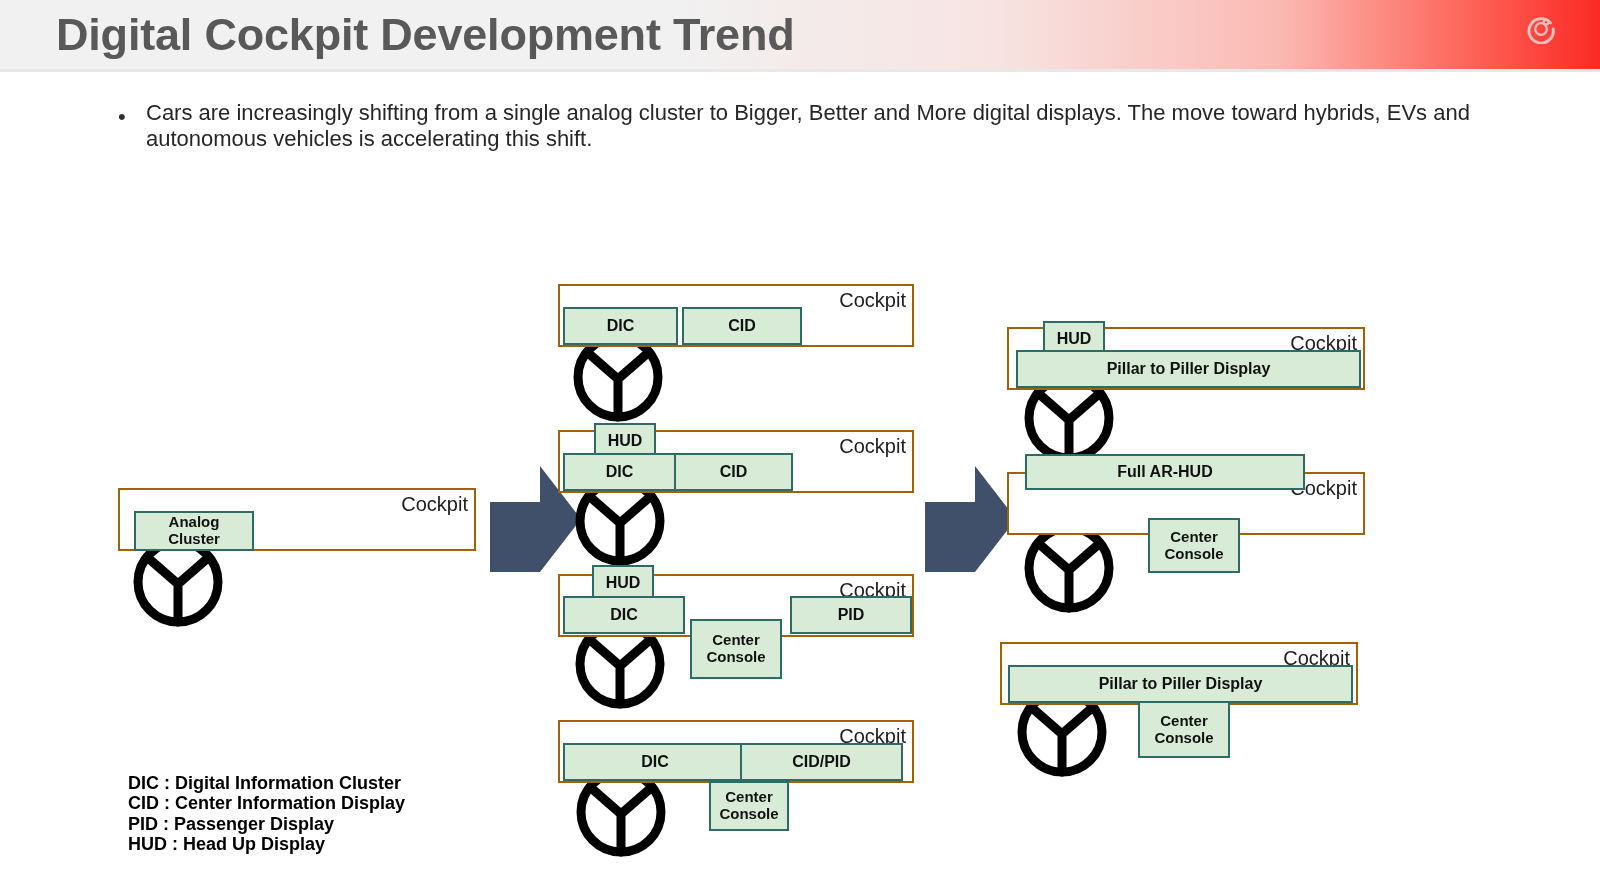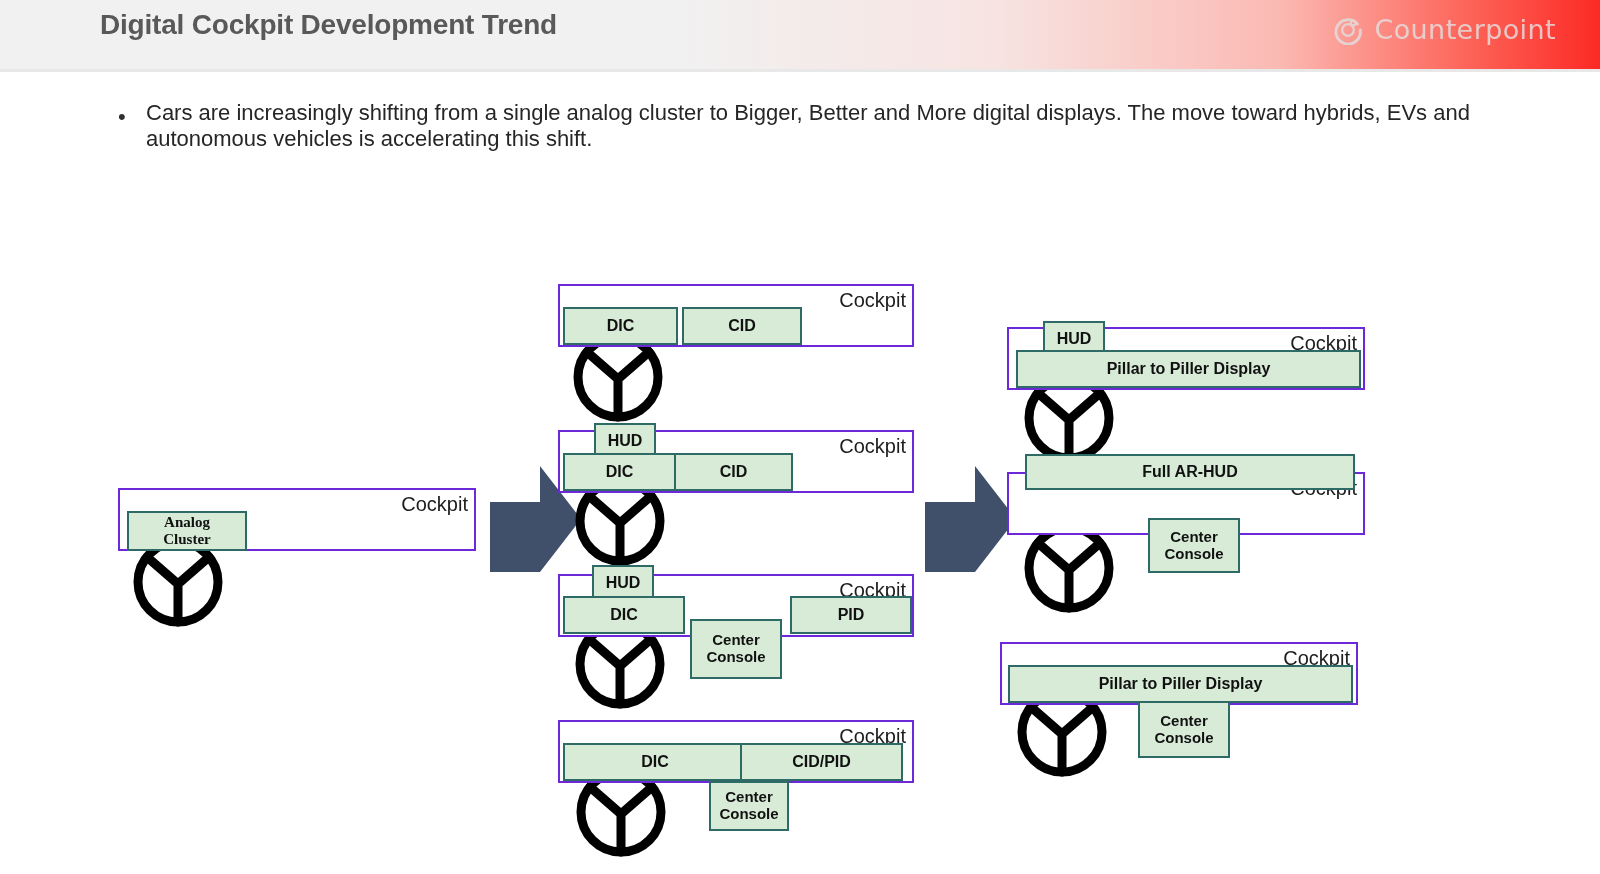--- a/index.html
+++ b/index.html
@@ -16,22 +16,22 @@
     position: absolute; left:0; top:0; width:1600px; height:69px;
     background: linear-gradient(to right,
       #f1f1f1 0%, #f1f1f1 42%, #f7e4e2 62%, #fbb9b3 80%, #fd6257 92%, #fc2a25 100%);
   }
   .header-rule {
     position:absolute; left:0; top:69px; width:1600px; height:3px;
     background:#e8e8e8;
   }
   .slide-title {
     position:absolute; left:56px; top:9px;
-    font-size:28px; font-weight:bold; color:#595959;
-    letter-spacing:-0.2px; white-space:nowrap;margin-left:44px;
+    font-size:45px; font-weight:bold; color:#595959;
+    letter-spacing:-0.2px; white-space:nowrap;
   }
   .brand {
     position:absolute; right:44px; top:14px;
     display:flex; align-items:center; gap:11px;
     opacity:.80;
   }
   .brand-text {
     font-size:27px; color:#e3e3e3; letter-spacing:.4px;
     font-family:"DejaVu Sans", sans-serif;
   }
@@ -50,21 +50,21 @@
   }
 
   
   .canvas { position:absolute; left:0; top:0; width:1600px; height:874px; }
 
   
   .grp { position:absolute; }
 
   .cockpit {
     position:absolute;
-    border:2px solid #6d28d9;
+    border:2px solid #a16207;
     background:#ffffff;
   }
   .cockpit-label {
     position:absolute; right:6px; top:3px;
     font-size:20px; color:#1d1d1d; white-space:nowrap;
     font-family:"Liberation Sans", sans-serif;
   }
   .box {
     position:absolute;
     background:#d7ebd6;
@@ -95,21 +95,20 @@
   <div class="header">
     <div class="slide-title">Digital Cockpit Development Trend</div>
     <div class="brand">
       <span class="brand-mark">
         <svg width="30" height="30" viewBox="0 0 32 32">
           <path d="M26 9.5A13 13 0 1 0 29 16" fill="none" stroke="#e0e0e0" stroke-width="3.1" stroke-linecap="round"></path>
           <circle cx="21.5" cy="8.5" r="2.6" fill="none" stroke="#e0e0e0" stroke-width="2.4"></circle>
           <circle cx="16" cy="16" r="6.2" fill="none" stroke="#e0e0e0" stroke-width="2.4"></circle>
         </svg>
       </span>
-      <span class="brand-text">Counterpoint</span>
     </div>
   </div>
   <div class="header-rule"></div>
 
   <div class="bullet-block">
     <span class="bullet-dot">•</span>
     <div class="bullet-text">Cars are increasingly shifting from a single analog cluster to Bigger, Better and More digital displays. The move toward hybrids, EVs and autonomous vehicles is accelerating this shift.</div>
   </div>
 
   <div class="canvas">
@@ -161,21 +160,21 @@
           <circle r="40" fill="none" stroke="#000" stroke-width="9"></circle>
           <path d="M0,4 L0,40 M0,2 L-31,-25 M0,2 L31,-25" stroke="#000" stroke-width="9" fill="none" stroke-linecap="round"></path>
         </g>
       </g>
     </svg>
 
     <div class="grp" style="left:118px; top:488px; width:360px; height:64px;">
       <div class="cockpit" style="left:0; top:0; width:358px; height:63px;">
         <span class="cockpit-label">Cockpit</span>
       </div>
-      <div class="box sm" style="left:9px; top:23px; width:120px; height:40px;font-family:Liberation Serif, serif;">Analog
+      <div class="box sm" style="left:16px; top:23px; width:120px; height:40px;">Analog
 Cluster</div>
     </div>
 
     <div class="grp" style="left:558px; top:284px; width:358px; height:64px;">
       <div class="cockpit" style="left:0; top:0; width:356px; height:63px;">
         <span class="cockpit-label">Cockpit</span>
       </div>
       <div class="box" style="left:5px; top:23px; width:115px; height:38px;">DIC</div>
       <div class="box" style="left:124px; top:23px; width:120px; height:38px;">CID</div>
     </div>
@@ -215,30 +214,36 @@
         <span class="cockpit-label">Cockpit</span>
       </div>
       <div class="box" style="left:36px; top:3px; width:62px; height:35px;">HUD</div>
       <div class="box" style="left:9px; top:32px; width:345px; height:38px;">Pillar to Piller Display</div>
     </div>
 
     <div class="grp" style="left:1007px; top:455px; width:360px; height:125px;">
       <div class="cockpit" style="left:0; top:17px; width:358px; height:63px;">
         <span class="cockpit-label">Cockpit</span>
       </div>
-      <div class="box" style="left:18px; top:-1px; width:330px; height:36px;">Full AR-HUD</div>
+      <div class="box" style="left:18px; top:-1px; width:280px; height:36px;">Full AR-HUD</div>
       <div class="box sm" style="left:141px; top:63px; width:92px; height:55px;">Center
 Console</div>
     </div>
 
     <div class="grp" style="left:1000px; top:642px; width:360px; height:130px;">
       <div class="cockpit" style="left:0; top:0; width:358px; height:63px;">
         <span class="cockpit-label">Cockpit</span>
       </div>
       <div class="box" style="left:8px; top:23px; width:345px; height:38px;">Pillar to Piller Display</div>
       <div class="box sm" style="left:138px; top:59px; width:92px; height:57px;">Center
 Console</div>
     </div>
 
   </div>
 
+  <div class="legend">
+    <div>DIC : Digital Information Cluster</div>
+    <div>CID : Center Information Display</div>
+    <div>PID : Passenger Display</div>
+    <div>HUD : Head Up Display</div>
+  </div>
 
 </div>
 
 </body></html>

